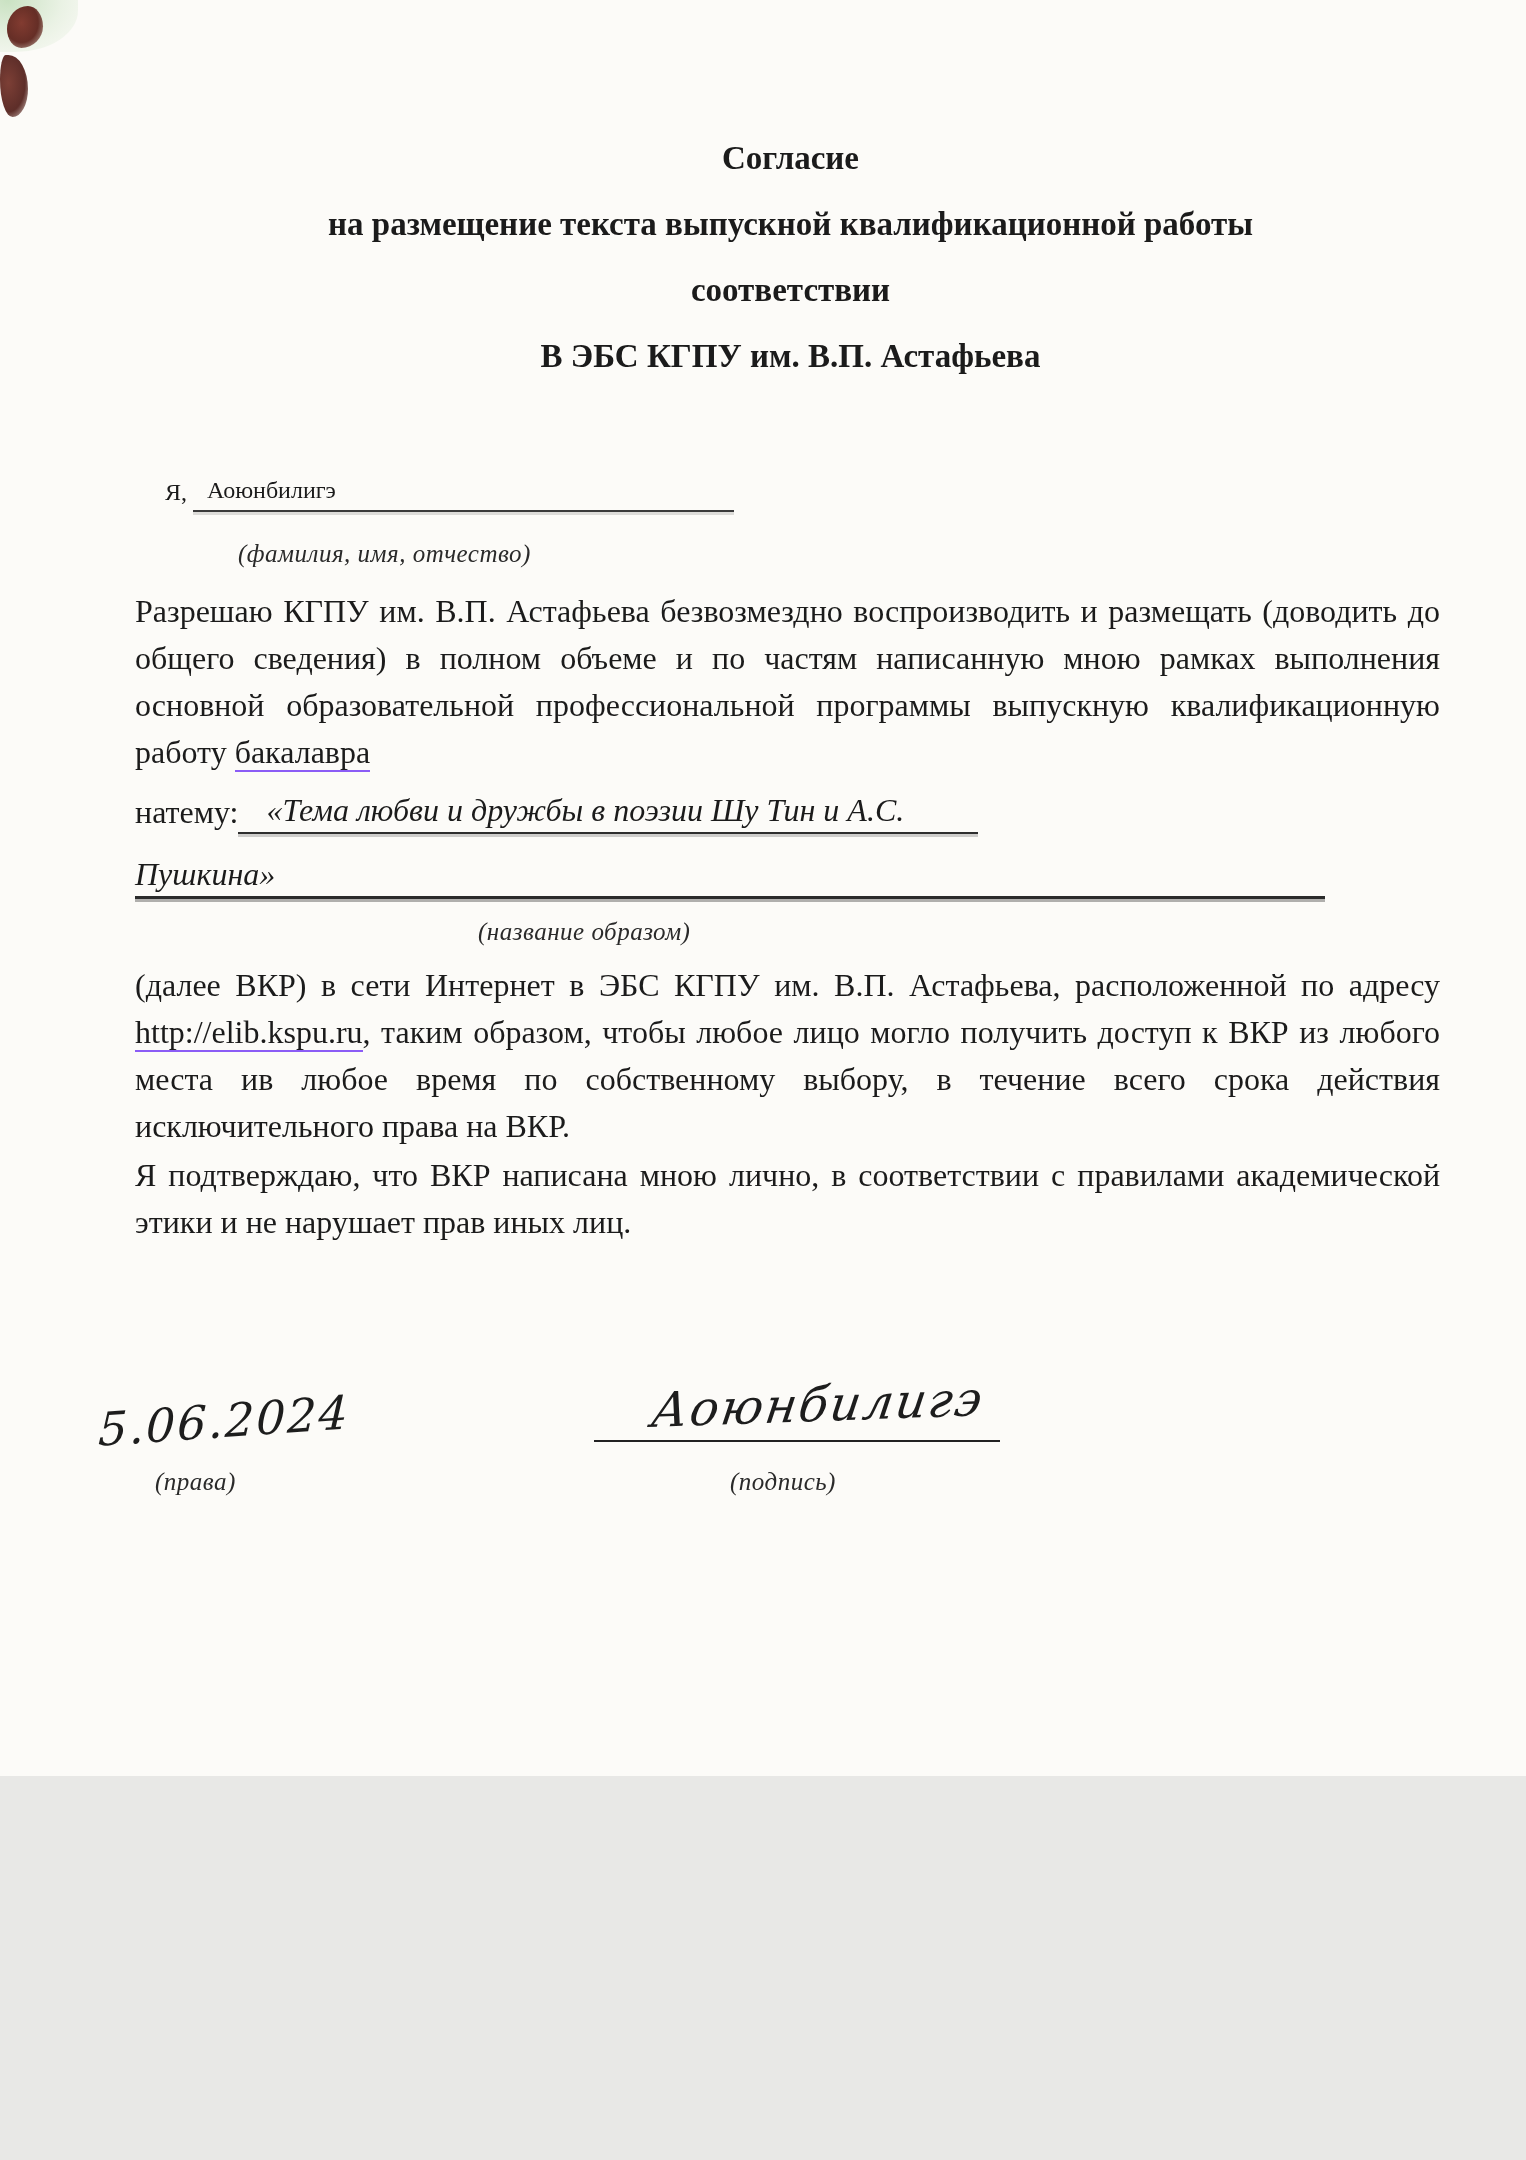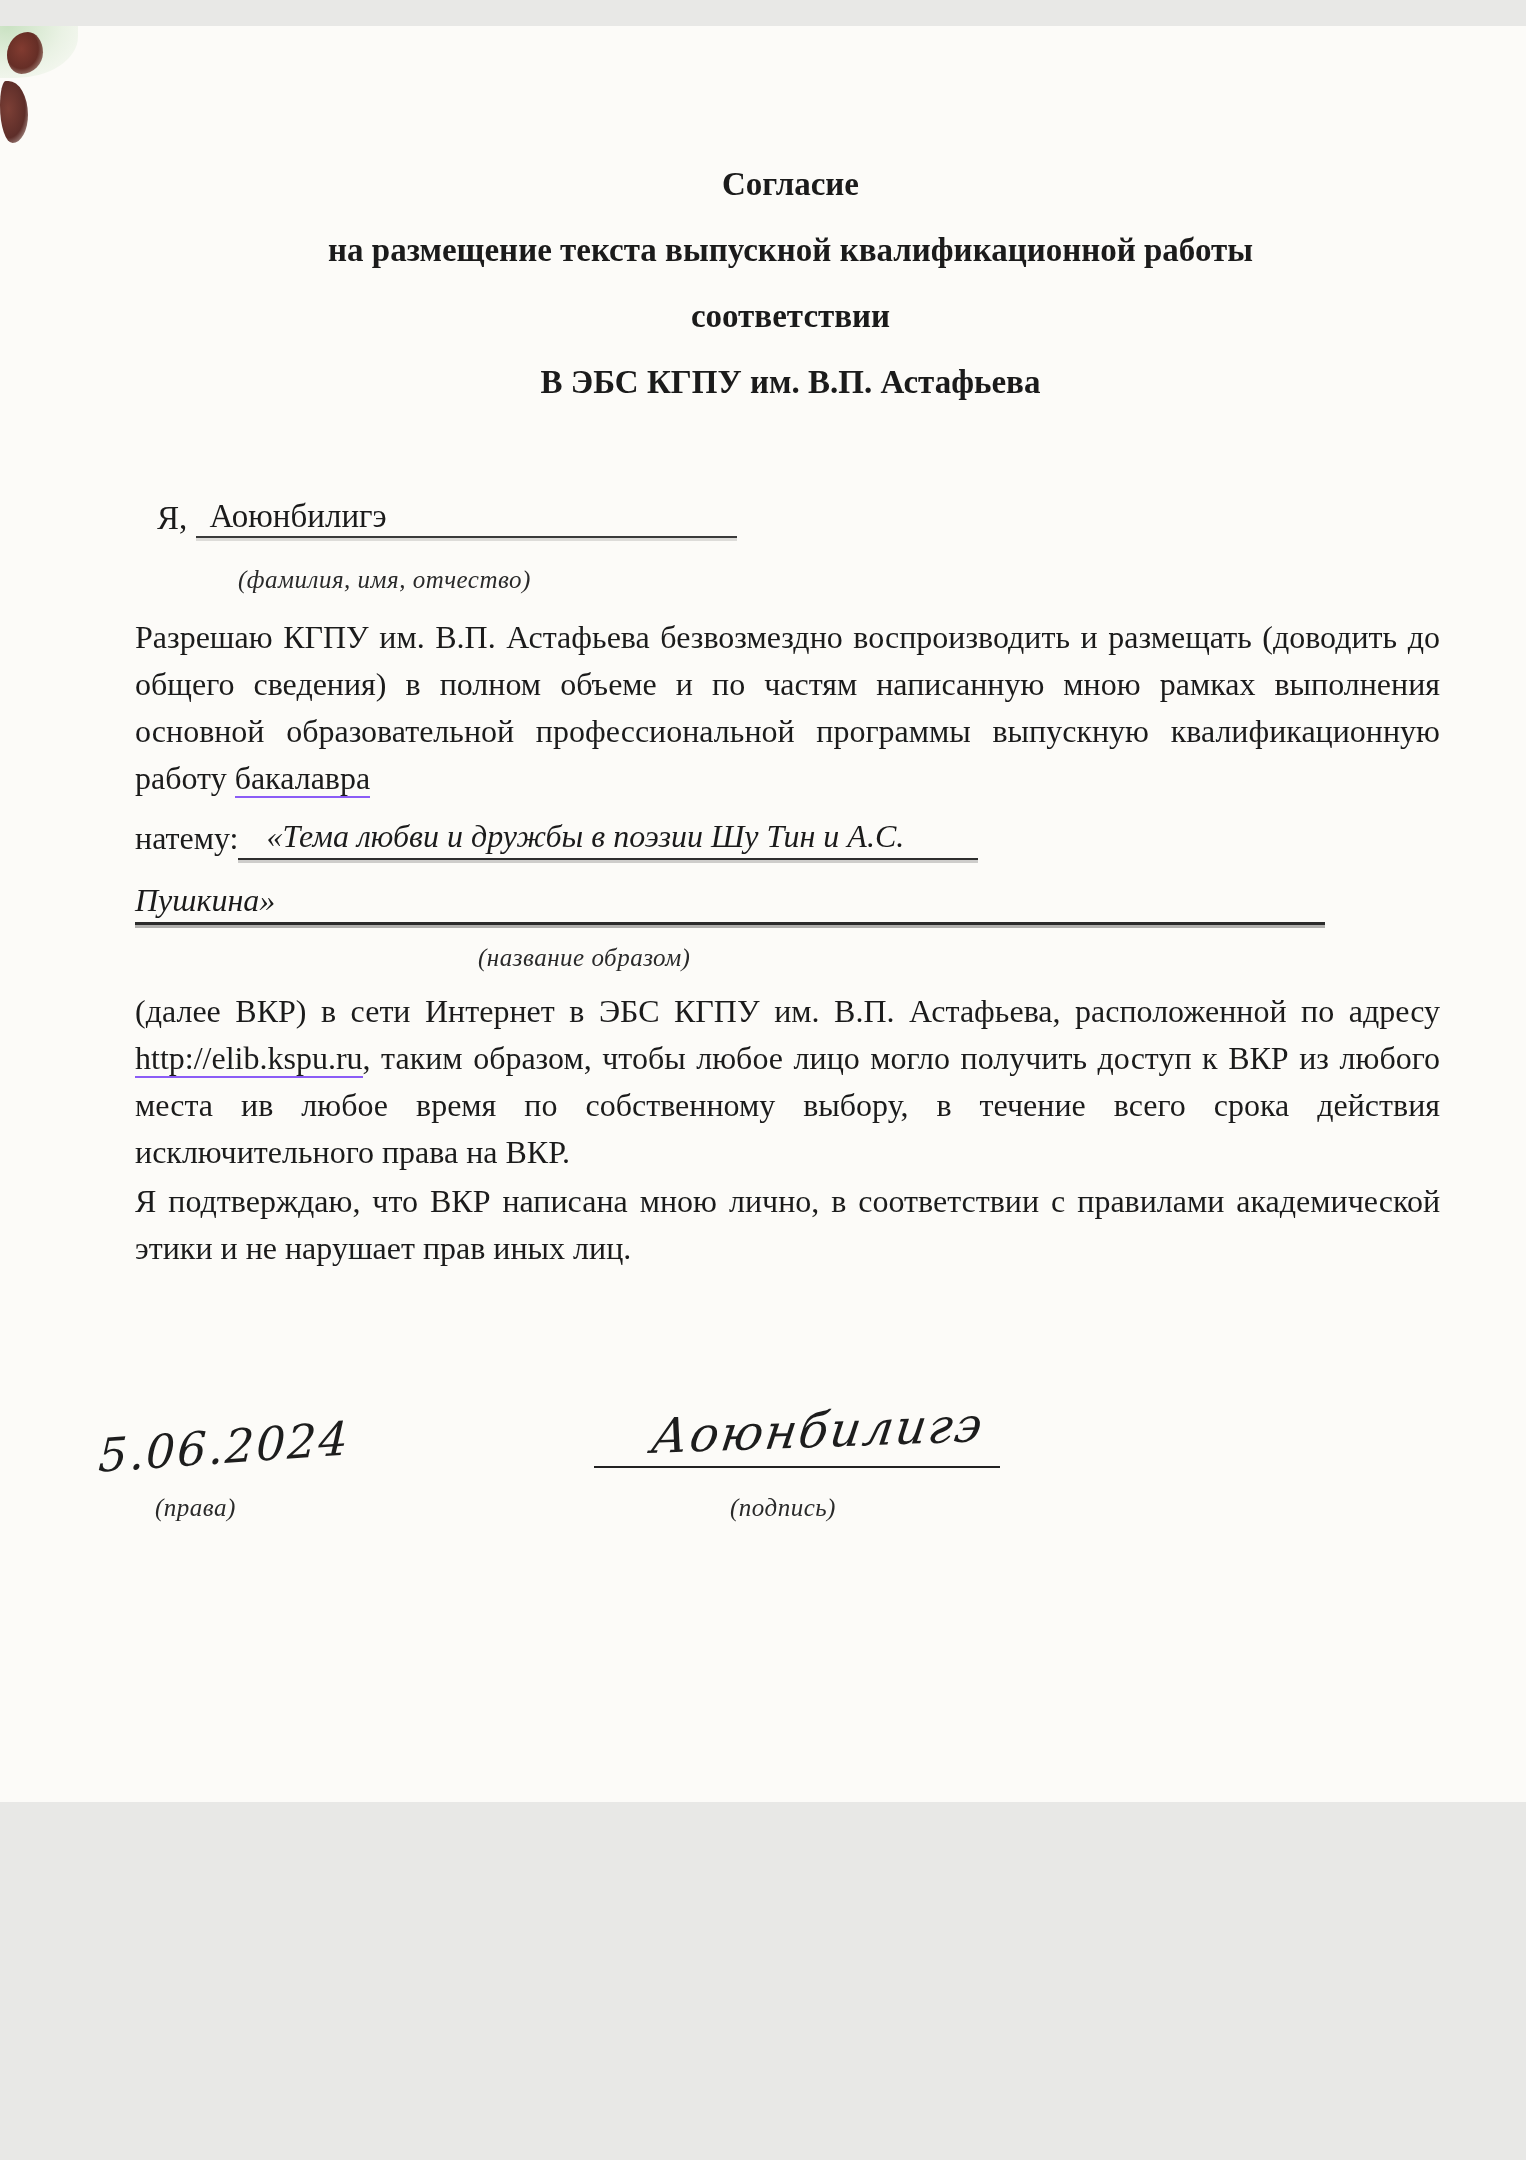--- a/index.html
+++ b/index.html
@@ -3,39 +3,38 @@
 <meta charset="utf-8">
 <style>
   html,body{margin:0;padding:0;background:#e8e8e6;}
   .page{
     position:relative;
     width:1526px;height:1776px;
     background:#fcfbf8;
     font-family:"Liberation Serif", serif;
     color:#1b1b1b;
     overflow:hidden;
-    margin-top:26px;
   }
   
   .titles{
     position:absolute;top:140px;left:55px;right:0;
     text-align:center;font-weight:bold;font-size:33px;line-height:36px;
   }
   .titles .t-line{margin-bottom:30px;}
   
   .body-text{font-size:32px;line-height:47px;}
   .para{
     position:absolute;left:135px;width:1305px;
     text-align:justify;text-justify:inter-word;
   }
   .u{
     border-bottom:2px solid #8b5cf6;
   }
   
-  .name-row{position:absolute;top:470px;left:157px;font-size:33px;line-height:40px;white-space:nowrap;font-family:Liberation Serif, serif;}
+  .name-row{position:absolute;top:470px;left:165px;font-size:24px;line-height:40px;white-space:nowrap;font-family:Liberation Serif, serif;}
   .name-fill{
     display:inline-block;width:527px;
     border-bottom:2px solid #3a3a3a;
     box-shadow:0 3px 0 rgba(0,0,0,0.12);
     padding-left:14px;vertical-align:bottom;
   }
   .caption{
     position:absolute;font-style:italic;font-size:25px;color:#2a2a2a;letter-spacing:.5px;
   }
   

